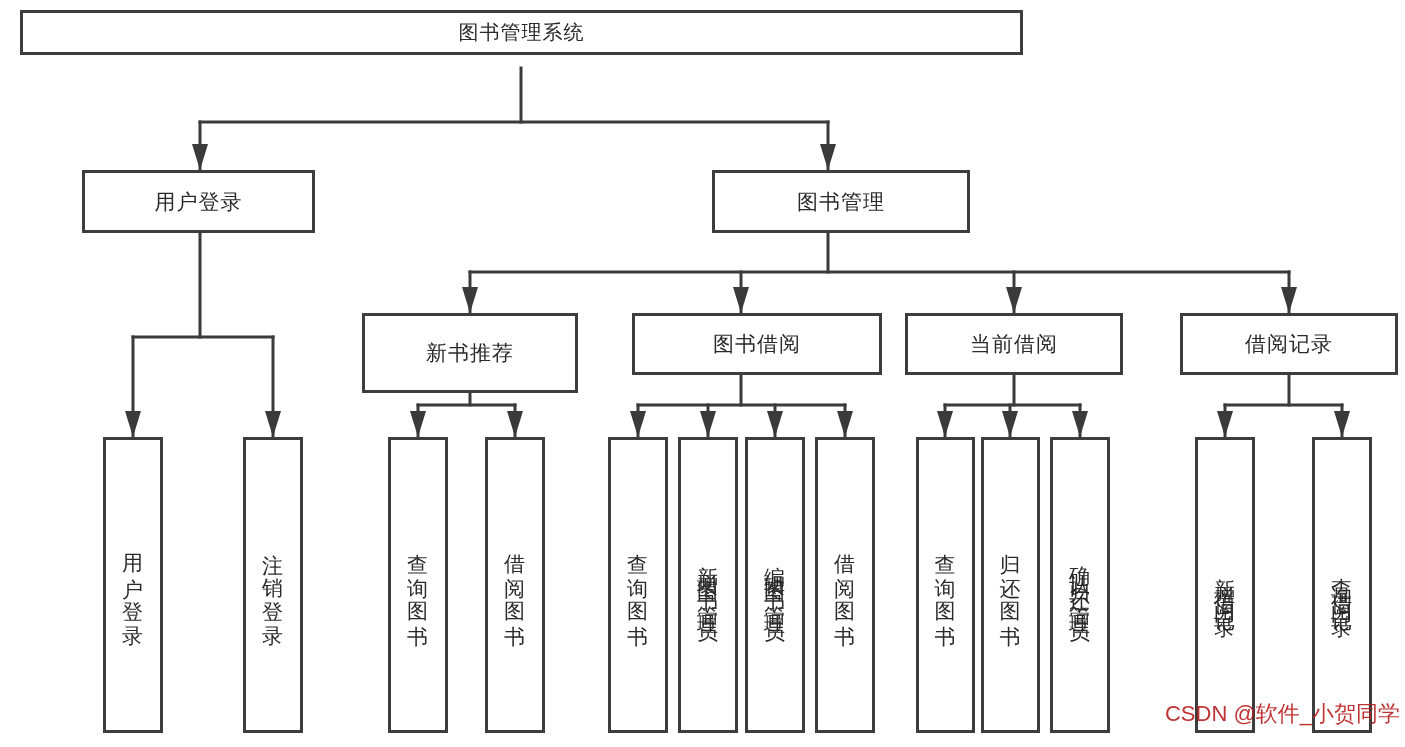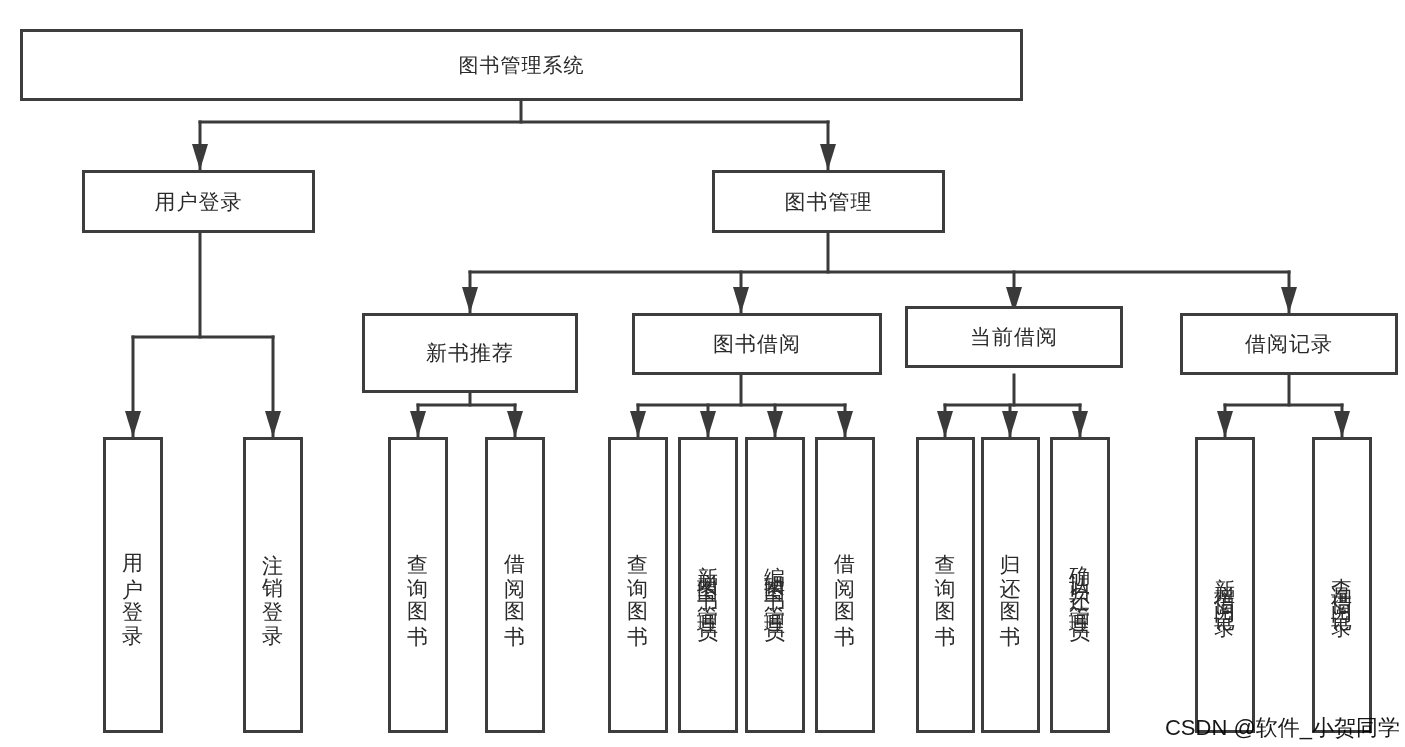--- a/index.html
+++ b/index.html
@@ -18,22 +18,22 @@
   .box .lbl{font-size:21px;letter-spacing:1px;white-space:nowrap;}
   .root .lbl{font-size:20px;}
   .leaf{z-index:1;}
   .vtext{
     writing-mode:vertical-rl;text-orientation:mixed;
     font-size:21px;line-height:1;white-space:nowrap;
   }
   .vs{letter-spacing:24px;}
   .vl{letter-spacing:8px;}
   #watermark{
-    position:absolute;right:5px;bottom:4px;z-index:2;
-    font-size:22px;color:#000000;opacity:.9;white-space:nowrap;
+    position:absolute;right:5px;bottom:18px;z-index:2;
+    font-size:22px;color:#b91c1c;opacity:.9;white-space:nowrap;
   }
 </style>
 </head>
 <body>
 
 <svg id="connectors" width="1405" height="747" viewBox="0 0 1405 747">
   <defs>
     <marker id="arrow" viewBox="0 0 26 16" refX="26" refY="8" markerWidth="26" markerHeight="16" markerUnits="userSpaceOnUse" orient="auto">
       <path d="M0,0 L26,8 L0,16 Z" fill="#3a3a3a"></path>
     </marker>
@@ -75,38 +75,38 @@
     <path d="M1010,405 V437" marker-end="url(#arrow)"></path>
     <path d="M1080,405 V437" marker-end="url(#arrow)"></path>
 
     <path d="M1289,375 V405"></path>
     <path d="M1225,405 H1342"></path>
     <path d="M1225,405 V437" marker-end="url(#arrow)"></path>
     <path d="M1342,405 V437" marker-end="url(#arrow)"></path>
   </g>
 </svg>
 
-<div class="box root" style="left:20px;top:29px;width:1003px;height:72px">
+<div class="box root" style="left:20px;top:10px;width:1003px;height:45px">
   <span class="lbl">图书管理系统</span>
 </div>
 
 <div class="box" style="left:82px;top:170px;width:233px;height:63px">
   <span class="lbl">用户登录</span>
 </div>
-<div class="box" style="left:712px;top:170px;width:233px;height:63px">
+<div class="box" style="left:712px;top:170px;width:258px;height:63px">
   <span class="lbl">图书管理</span>
 </div>
 
 <div class="box" style="left:362px;top:313px;width:216px;height:80px">
   <span class="lbl">新书推荐</span>
 </div>
 <div class="box" style="left:632px;top:313px;width:250px;height:62px">
   <span class="lbl">图书借阅</span>
 </div>
-<div class="box" style="left:905px;top:306px;width:218px;height:62px">
+<div class="box" style="left:905px;top:313px;width:218px;height:62px">
   <span class="lbl">当前借阅</span>
 </div>
 <div class="box" style="left:1180px;top:313px;width:218px;height:62px">
   <span class="lbl">借阅记录</span>
 </div>
 
 <div class="box leaf" style="left:103px;top:437px;width:60px;height:296px">
   <span class="vtext vs">用户登录</span>
 </div>
 <div class="box leaf" style="left:243px;top:437px;width:60px;height:296px">

